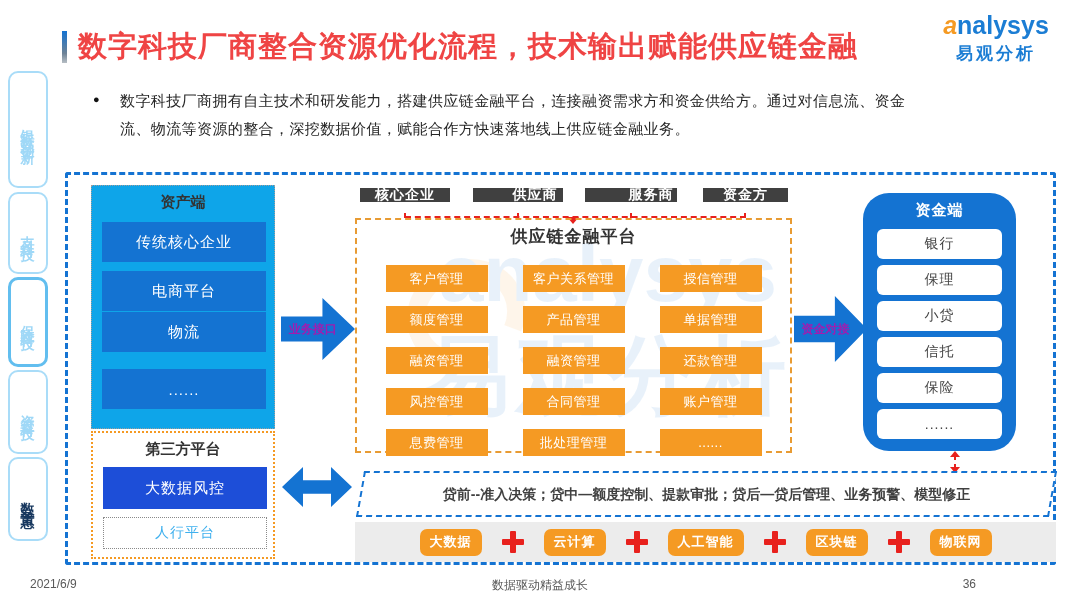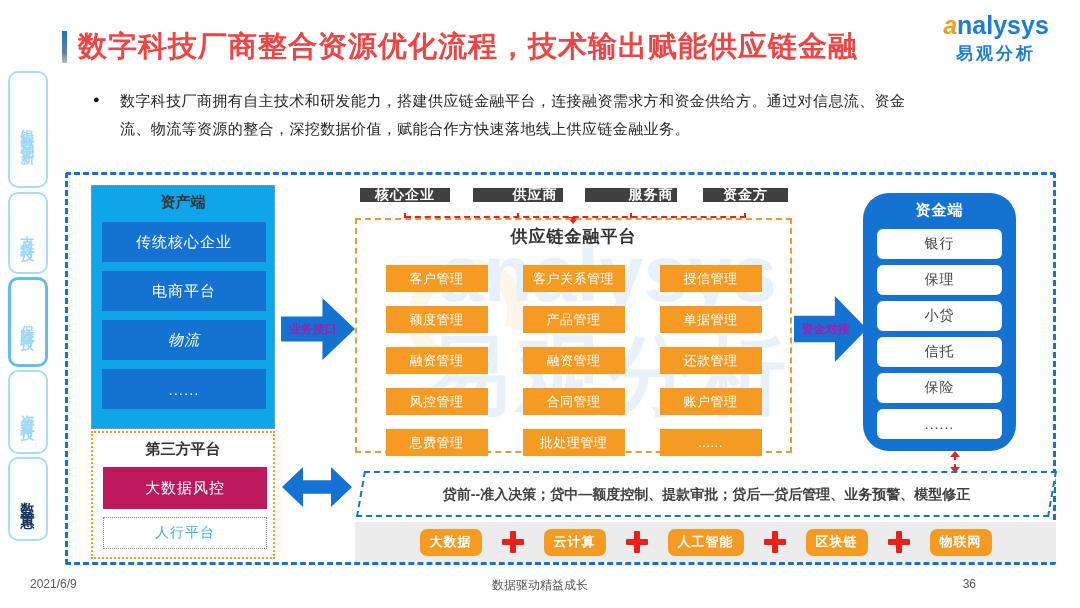--- a/index.html
+++ b/index.html
@@ -47,25 +47,25 @@
   .wm-en { position: relative; color: #1473D2; font-size: 80px; font-weight: bold; line-height: 1.1; }
   .wm-cn { position: relative; color: #1473D2; font-size: 86px; font-weight: bold; letter-spacing: 6px; }
 
   
   .panel-title { text-align: center; font-size: 15px; font-weight: bold; color: #333; padding-top: 7px; }
   .asset-panel { position: absolute; left: 23px; top: 10px; width: 184px; height: 244px;
     border: 1px dotted #9e9e9e; background: #0ea5e9; }
   .asset-item { position: absolute; left: 10px; width: 164px; height: 40px; background: #1473D2;
     color: #fff; font-size: 15px; display: flex; align-items: center; justify-content: center; letter-spacing: 1px; }
   .asset-item.i0 { top: 36px; } .asset-item.i1 { top: 85px; }
-  .asset-item.i2 { top: 134px; font-style: italic; } .asset-item.i3 { top: 183px; }
+  .asset-item.i2 { top: 126px; } .asset-item.i3 { top: 183px; }
 
   .third-panel { position: absolute; left: 23px; top: 256px; width: 184px; height: 128px;
     border: 2px dotted #F59A23; background: #fff; }
-  .third-primary { position: absolute; left: 10px; top: 34px; width: 164px; height: 42px; background: #be185d;
+  .third-primary { position: absolute; left: 10px; top: 34px; width: 164px; height: 42px; background: #1d4ed8;
     color: #fff; font-size: 15px; display: flex; align-items: center; justify-content: center; letter-spacing: 1px; }
   .third-secondary { position: absolute; left: 10px; top: 84px; width: 164px; height: 32px;
     border: 1px dotted #8a8a8a; color: #3FB0EE; font-size: 14px;
     display: flex; align-items: center; justify-content: center; letter-spacing: 1px; }
 
   
   .arrow-wrap { position: absolute; }
   .arrow-right { position: absolute; inset: 0; background: #1473D2;
     clip-path: polygon(0% 30%, 56% 30%, 56% 0%, 100% 50%, 56% 100%, 56% 70%, 0% 70%); }
   .arrow-label { position: absolute; inset: 0 14% 0 0; display: flex; align-items: center; justify-content: center;

